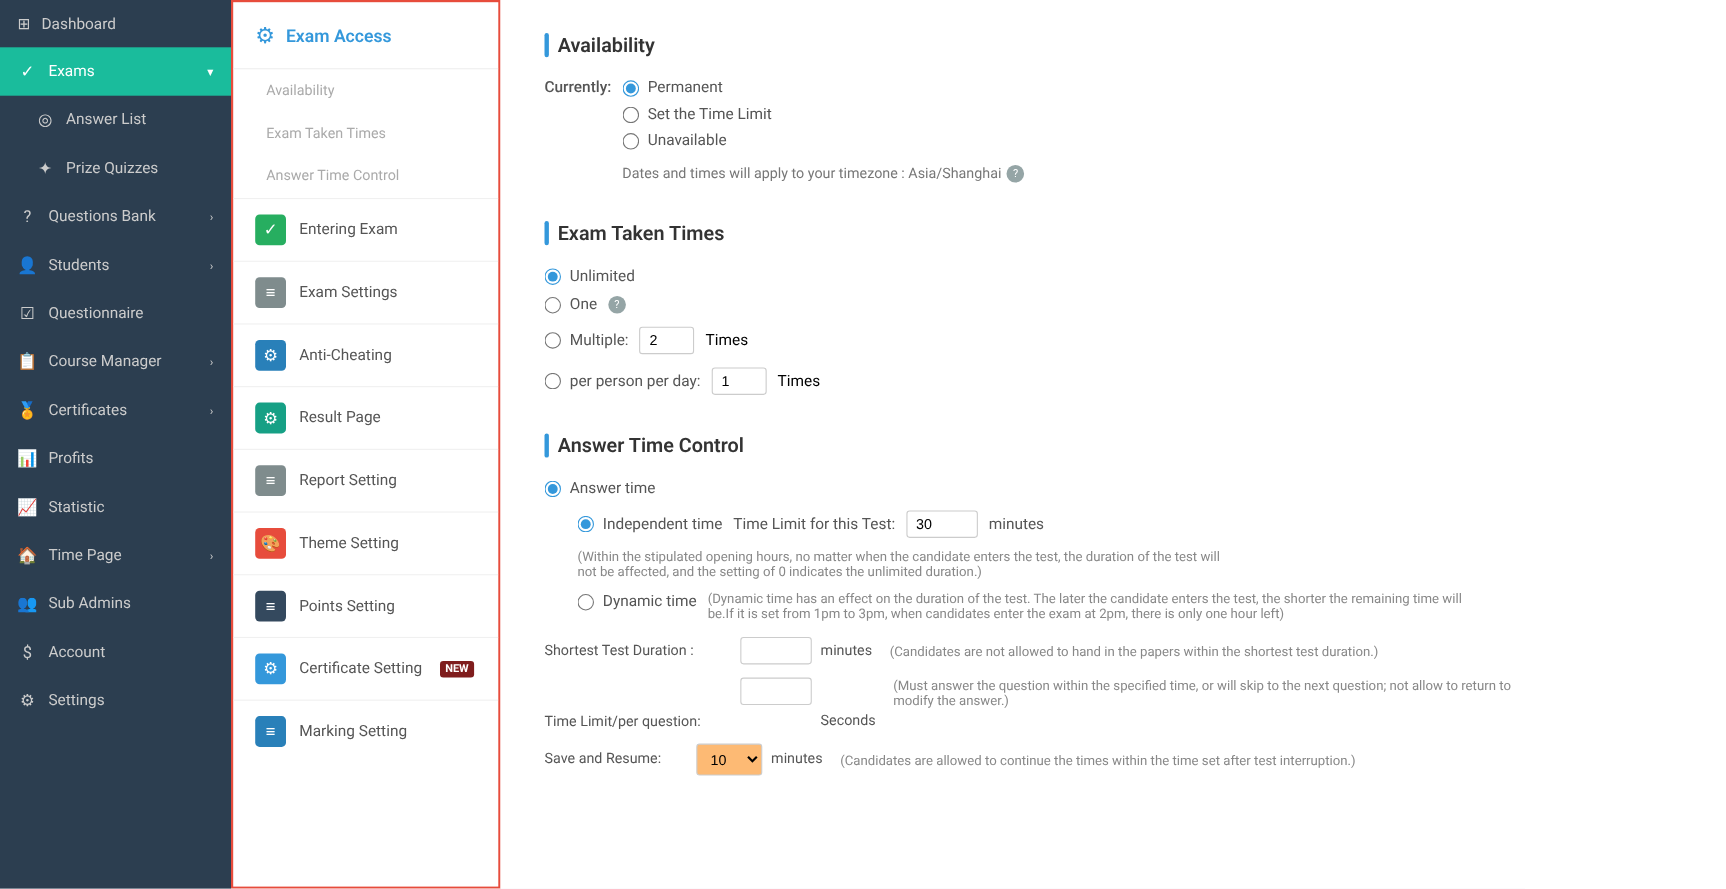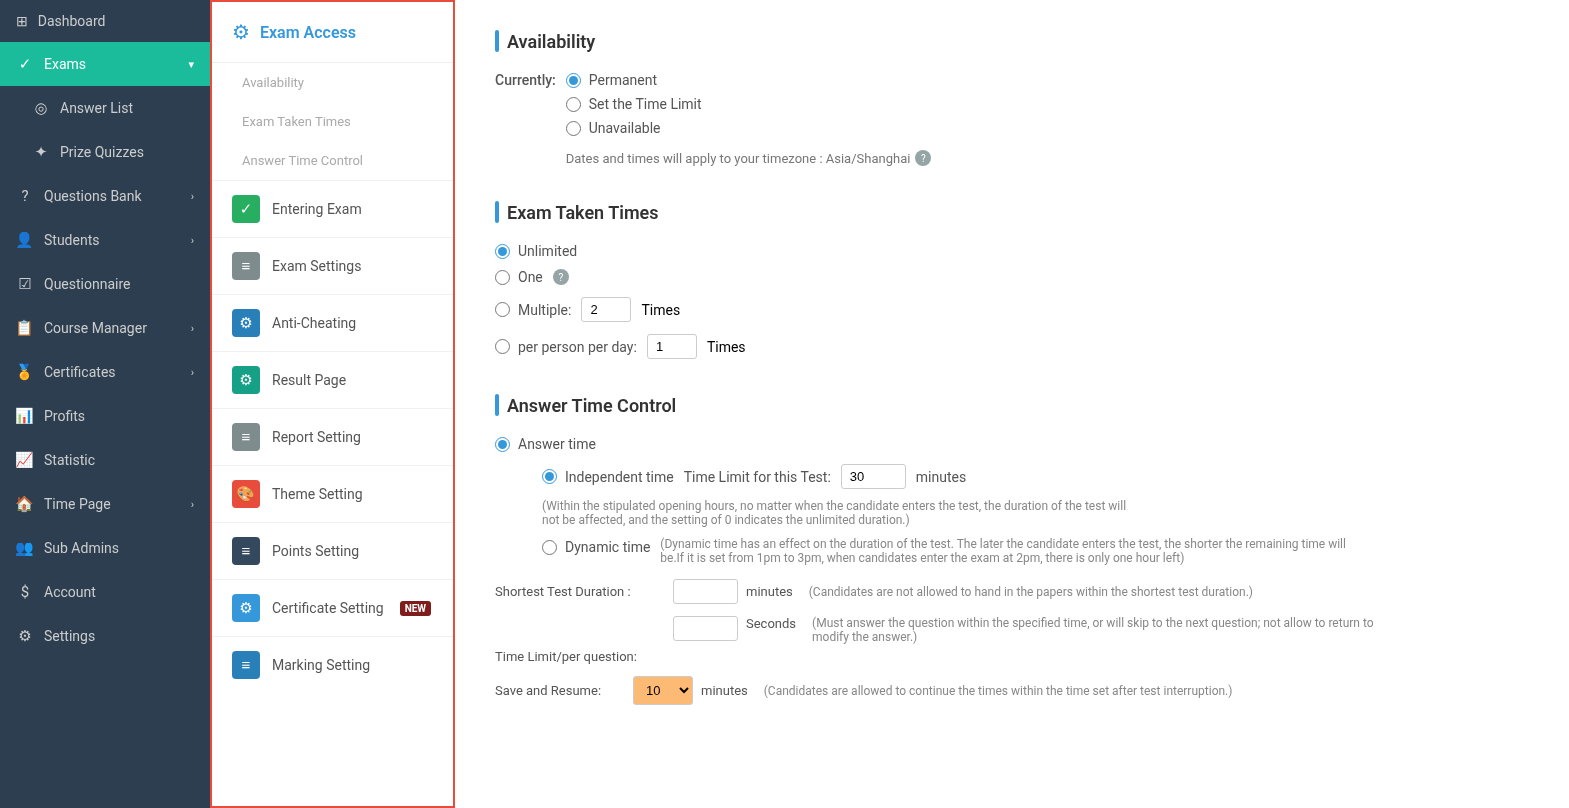--- a/index.html
+++ b/index.html
@@ -47,21 +47,21 @@
     
     input[type="radio"] { accent-color: #3498db; width: 15px; height: 15px; cursor: pointer; }
     input[type="text"], input[type="number"] { border: 1px solid #ccc; border-radius: 3px; padding: 4px 8px; width: 60px; font-size: 13px; }
 
     .currently-label { font-size: 14px; color: #555; font-weight: 500; margin-right: 10px; }
     .currently-row { display: flex; align-items: flex-start; margin-bottom: 8px; }
     .currently-options { display: flex; flex-direction: column; gap: 8px; }
     .timezone-note { color: #777; font-size: 13px; margin-top: 6px; display: flex; align-items: center; gap: 5px; }
     .help-icon { width: 16px; height: 16px; background: #95a5a6; color: #fff; border-radius: 50%; font-size: 10px; display: inline-flex; align-items: center; justify-content: center; cursor: help; }
 
-    .indent { margin-left: 47px; }
+    .indent { margin-left: 30px; }
 
     select { border: 1px solid #ccc; border-radius: 3px; padding: 5px 8px; font-size: 13px; background: #fdba74; cursor: pointer; }
 
     .input-row { display: flex; align-items: center; gap: 8px; margin-bottom: 0; }
   </style>
 </head>
 <body>
 
 <div class="sidebar">
   <div class="sidebar-dashboard">
@@ -280,21 +280,21 @@
       <div class="input-row" style="margin-bottom:12px;">
         <span style="color:#555; font-size:13px; min-width:170px;">Shortest Test Duration :</span>
         <input type="number" value="" style="width: 65px;">
         <span style="color:#555; font-size:13px;">minutes</span>
         <span style="color:#888; font-size:12px; margin-left:8px;">(Candidates are not allowed to hand in the papers within the shortest test duration.)</span>
       </div>
 
       <div class="input-row" style="margin-bottom:12px; align-items:flex-start;">
         <span style="color:#555; font-size:13px; min-width:170px;margin-top:33px;">Time Limit/per question:</span>
         <input type="number" value="" style="width: 65px; margin-top: 0px;">
-        <span style="color:#555; font-size:13px;">Seconds</span>
+        <span style="color:#555; font-size:13px;margin-top:32px;">Seconds</span>
         <span style="color:#888; font-size:12px; margin-left:8px; max-width:600px;">(Must answer the question within the specified time, or will skip to the next question; not allow to return to modify the answer.)</span>
       </div>
 
       <div class="input-row" style="margin-top:10px;">
         <span style="color:#555; font-size:13px; min-width:130px;">Save and Resume:</span>
         <select>
           <option value="10">10</option>
           <option value="20">20</option>
           <option value="30">30</option>
           <option value="60">60</option>

